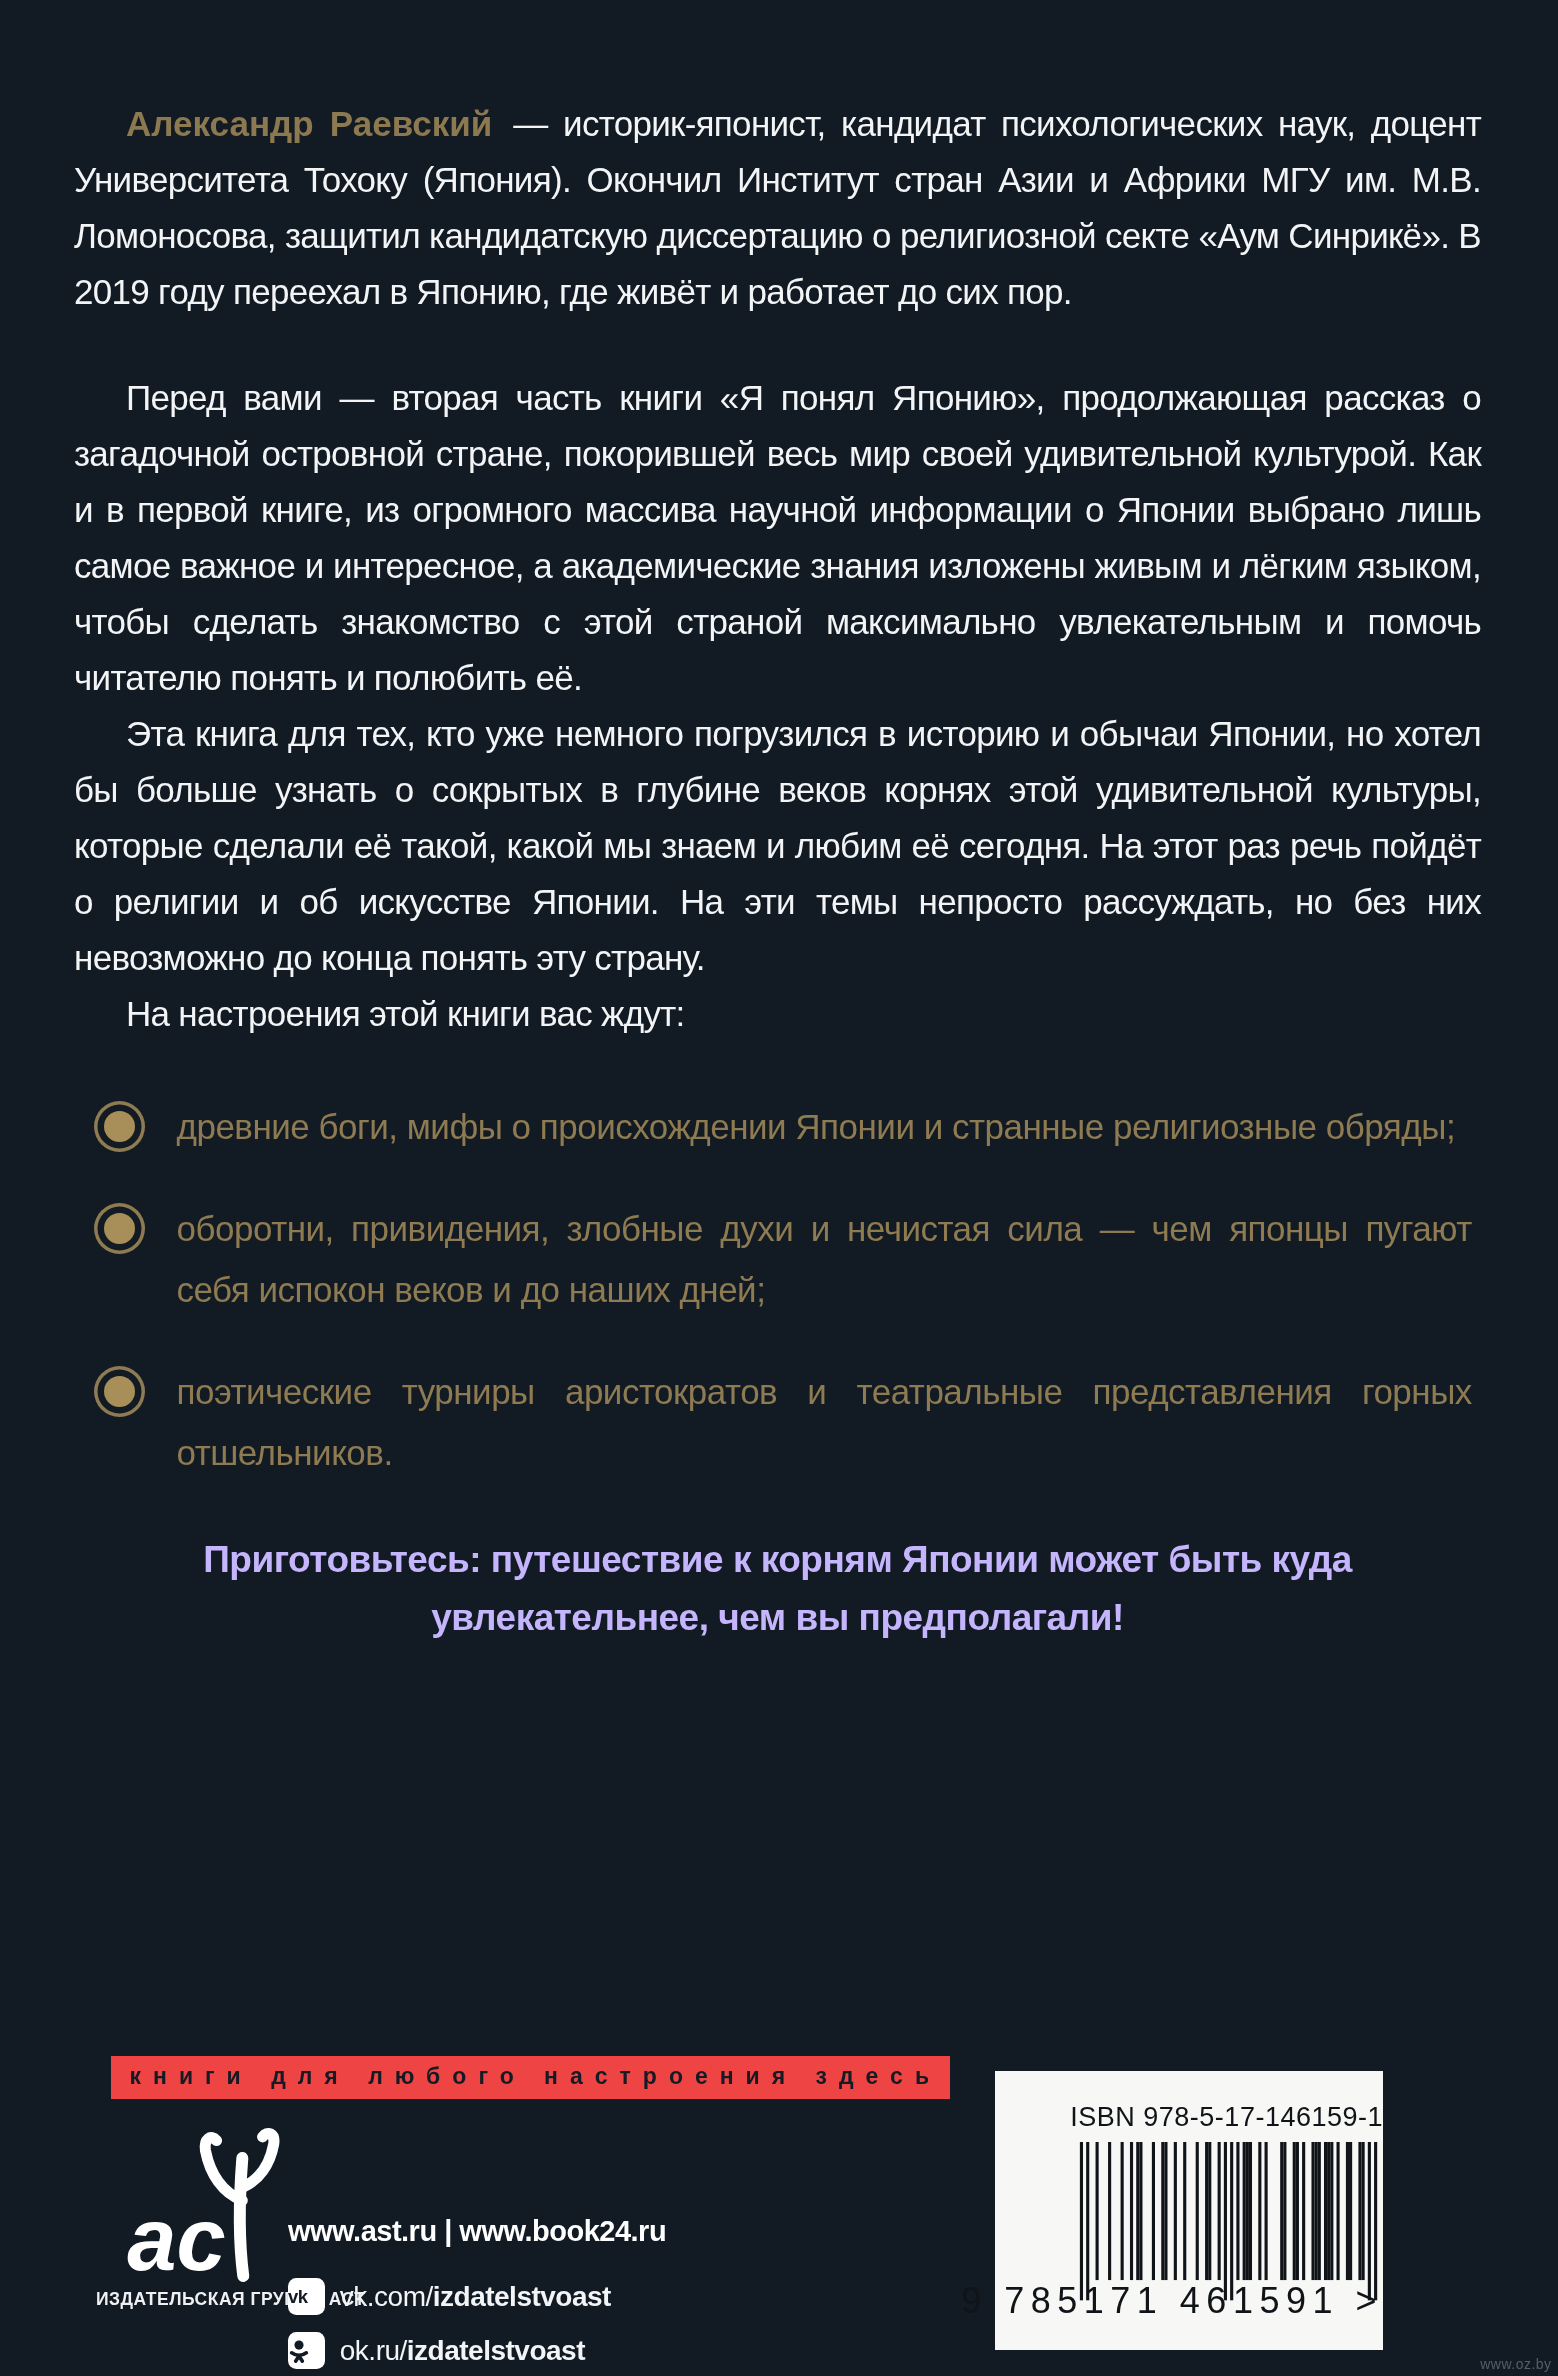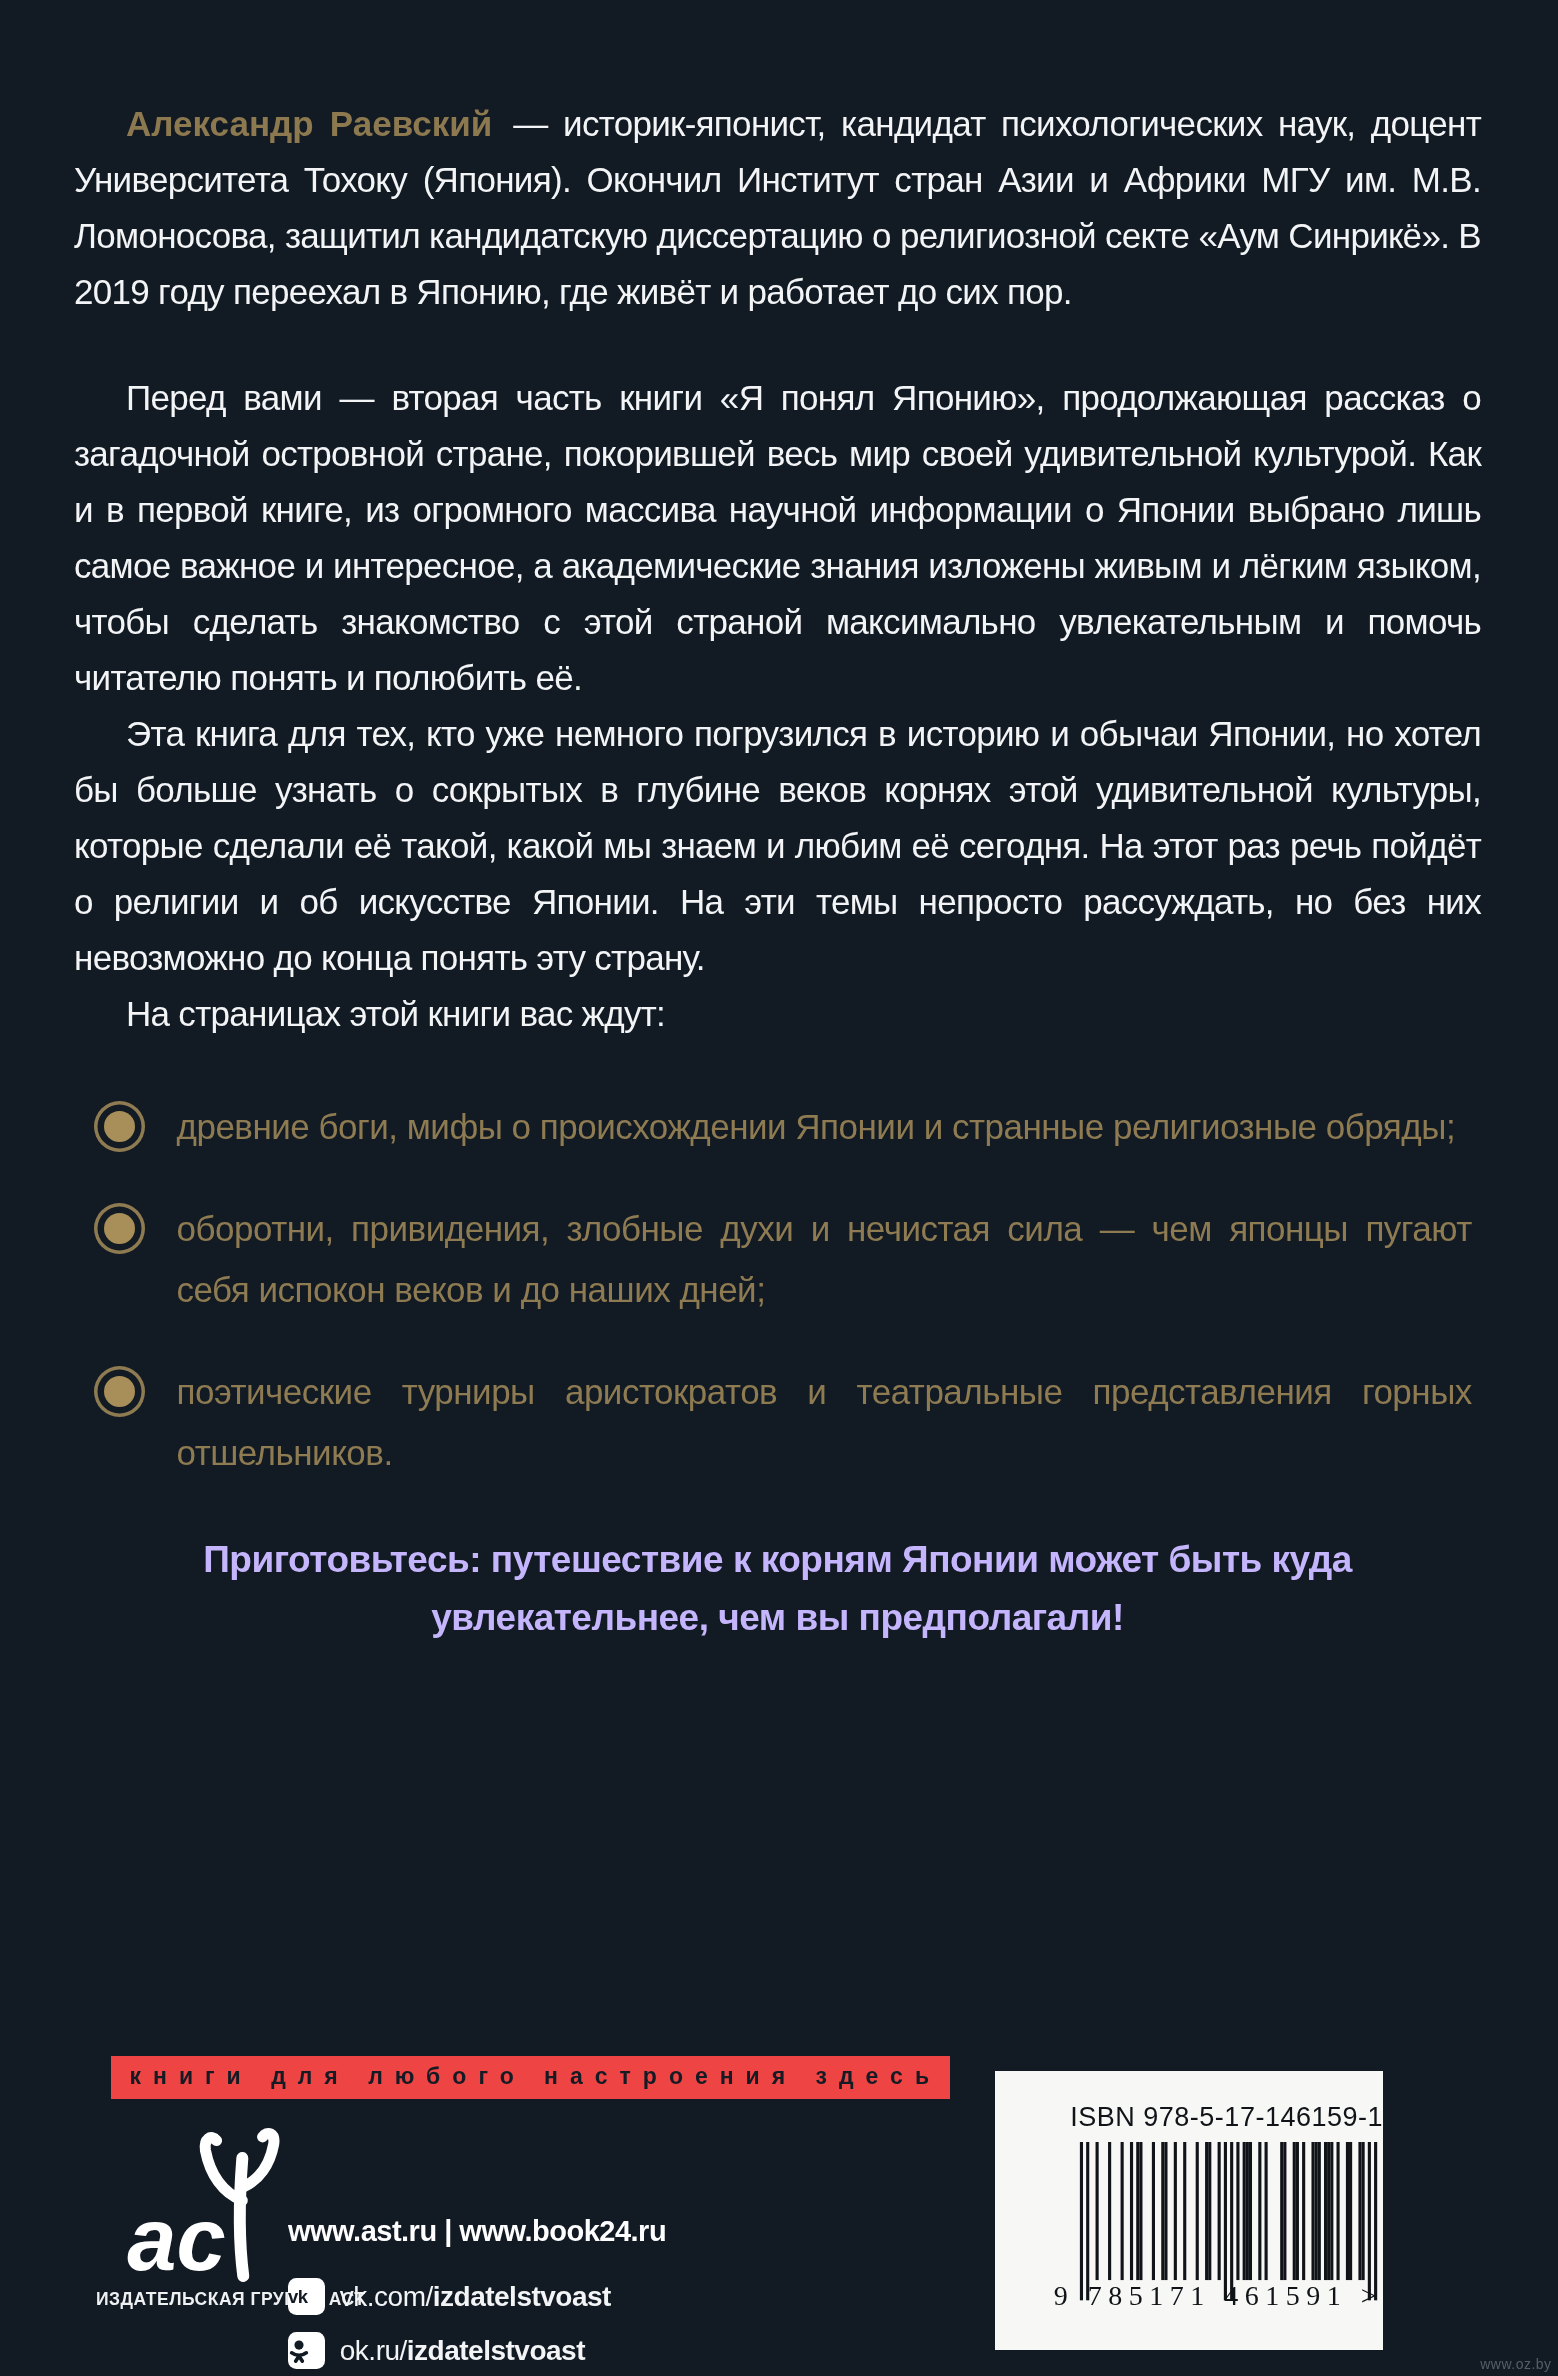--- a/index.html
+++ b/index.html
@@ -105,37 +105,37 @@
     background:#f7f7f5;
     display:flex;flex-direction:column;align-items:flex-end;
     box-sizing:border-box;
     padding-top:31px;
   }
   .isbn-label{
     color:#101418;font-size:27px;letter-spacing:0.5px;
     margin-bottom:9.2px;white-space:nowrap;
   }
   .barcode-digits{
-    color:#101418;font-size:28px;letter-spacing:6.5px;
-    margin-top:-24px;white-space:nowrap;font-family:Liberation Serif, serif;
+    color:#101418;font-size:36px;letter-spacing:6.5px;
+    margin-top:-24px;white-space:nowrap;
   }
   .watermark{
     position:absolute;right:7.4px;bottom:4.6px;
     font-size:14px;color:#565e67;letter-spacing:0.5px;
   }
 </style>
 </head>
 <body>
 
 <div class="content">
   <p class="para gap-after"><span class="author-name">Александр Раевский</span> <span>— историк-японист, кандидат психологических наук, доцент Университета Тохоку (Япония). Окончил Институт стран Азии и Африки МГУ им. М.В. Ломоносова, защитил кандидатскую диссертацию о религиозной секте «Аум Синрикё». В 2019 году переехал в Японию, где живёт и работает до сих пор.</span></p>
 
   <p class="para">Перед вами — вторая часть книги «Я понял Японию», продолжающая рассказ о загадочной островной стране, покорившей весь мир своей удивительной культурой. Как и в первой книге, из огромного массива научной информации о Японии выбрано лишь самое важное и интересное, а академические знания изложены живым и лёгким языком, чтобы сделать знакомство с этой страной максимально увлекательным и помочь читателю понять и полюбить её.</p>
   <p class="para">Эта книга для тех, кто уже немного погрузился в историю и обычаи Японии, но хотел бы больше узнать о сокрытых в глубине веков корнях этой удивительной культуры, которые сделали её такой, какой мы знаем и любим её сегодня. На этот раз речь пойдёт о религии и об искусстве Японии. На эти темы непросто рассуждать, но без них невозможно до конца понять эту страну.</p>
-  <p class="para">На страницах этой книги вас ждут:</p>
+  <p class="para">На настроения этой книги вас ждут:</p>
 
   <ul class="bullet-list">
     <li class="bullet-item">
       <span class="bullet-dot"></span>
       <span>древние боги, мифы о происхождении Японии и странные религиозные обряды;</span>
     </li>
     <li class="bullet-item">
       <span class="bullet-dot"></span>
       <span>оборотни, привидения, злобные духи и нечистая сила — чем японцы пугают себя испокон веков и до наших дней;</span>
     </li>

